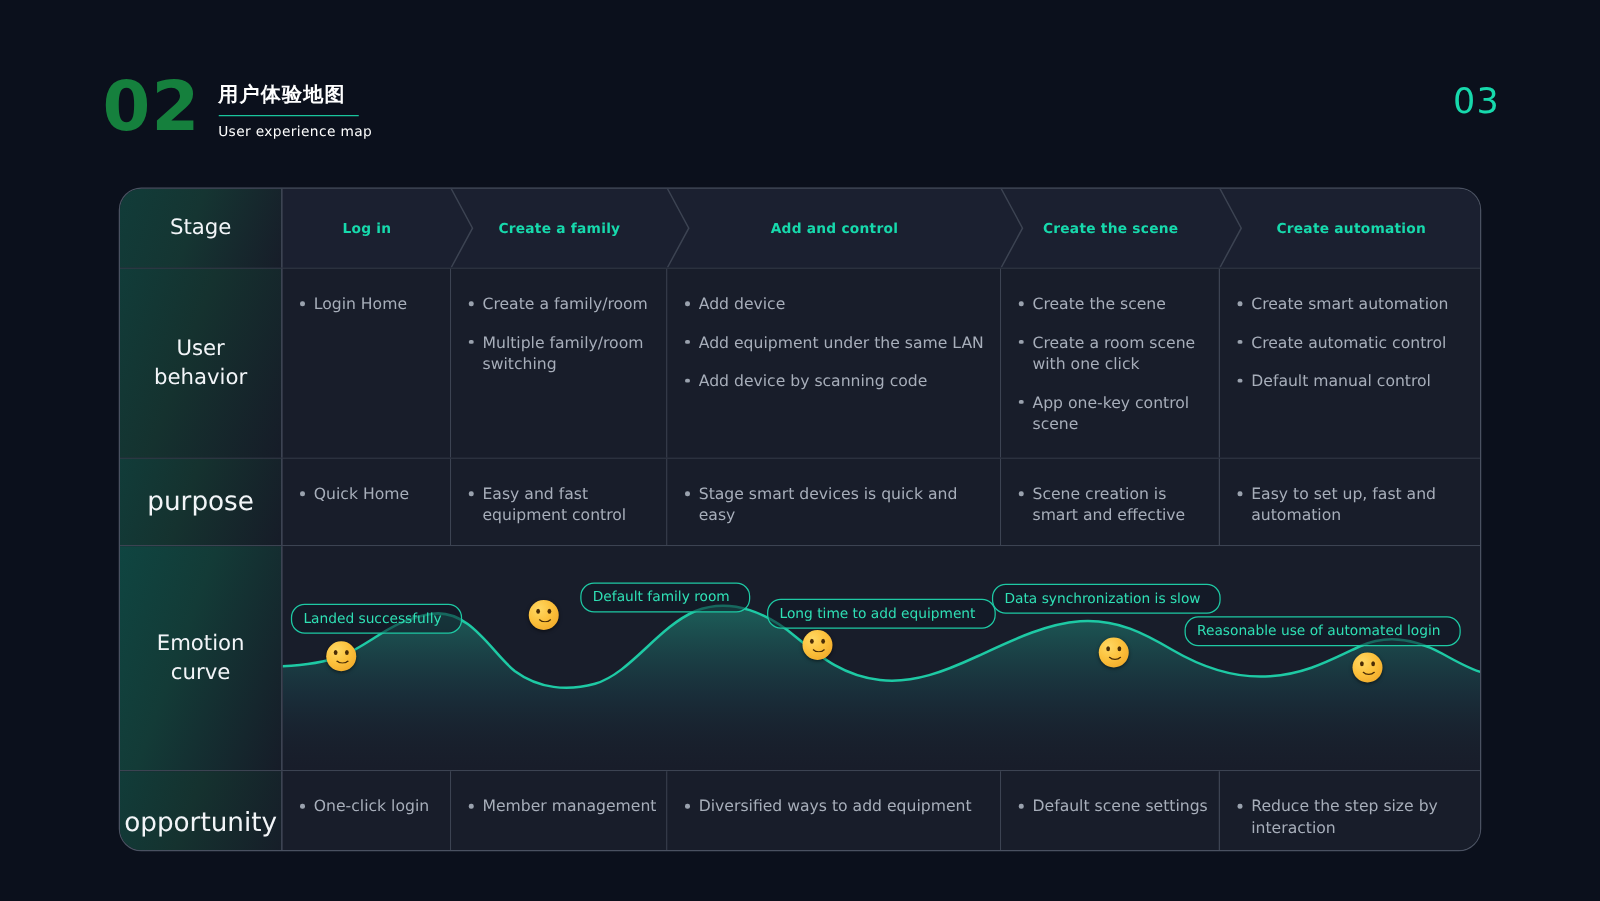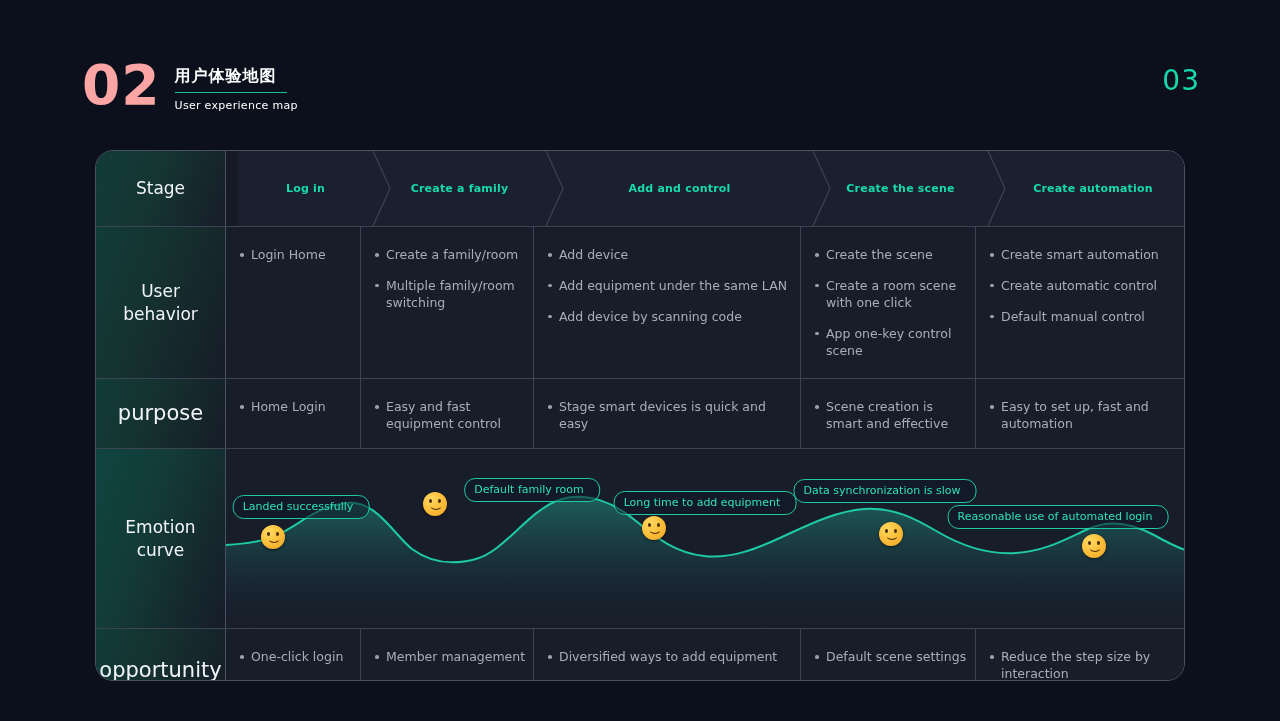--- a/index.html
+++ b/index.html
@@ -20,21 +20,21 @@
   #slide-header {
     position: absolute;
     left: 82px;
     top: 58px;
     display: flex;
     align-items: flex-start;
   }
   #section-number {
     font-size: 55px;
     font-weight: 700;
-    color: #fca5a5;
+    color: #15803d;
     line-height: 1;
     letter-spacing: 1px;
     font-family: "DejaVu Sans", "Liberation Sans", sans-serif;
   }
   #title-texts {
     margin-left: 14px;
     padding-top: 8px;
   }
   #title-cn {
     font-size: 16px;
@@ -139,21 +139,21 @@
   }
 
   
   .c1 { width: 135px; flex: 0 0 135px; }
   .c2 { width: 173px; flex: 0 0 173px; }
   .c3 { width: 267px; flex: 0 0 267px; }
   .c4 { width: 175px; flex: 0 0 175px; }
   .c5 { width: 210px; flex: 0 0 210px; }
 
   
-  #header-row { height: 76px; gap: 12px; }
+  #header-row { height: 64px; }
   #header-row .rowlabel {
     font-size: 17px;
     background: linear-gradient(110deg, #113c39 0%, #153532 45%, #171d29 100%);
   }
   #header-row .cells { background: #1b2030; }
   .hcell {
     box-sizing: border-box;
     display: flex;
     align-items: center;
     justify-content: center;
@@ -309,21 +309,21 @@
         </ul>
       </div>
     </div>
   </div>
 
   <div class="trow" id="purpose-row">
     <div class="rowlabel">purpose</div>
     <div class="cells">
       <div class="cell c1">
         <ul>
-          <li>Home Login</li>
+          <li>Quick Home</li>
         </ul>
       </div>
       <div class="cell c2">
         <ul>
           <li>Easy and fast equipment control</li>
         </ul>
       </div>
       <div class="cell c3">
         <ul>
           <li>Stage smart devices is quick and easy</li>

